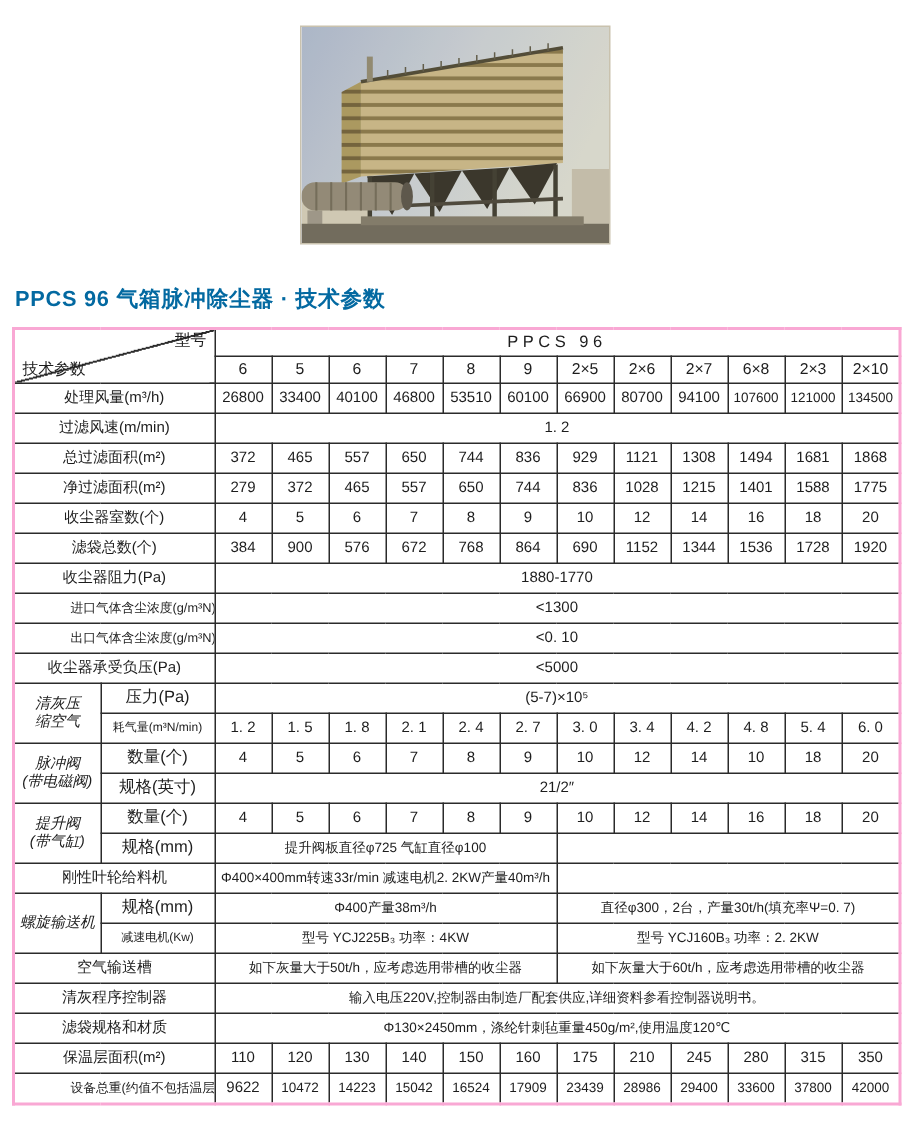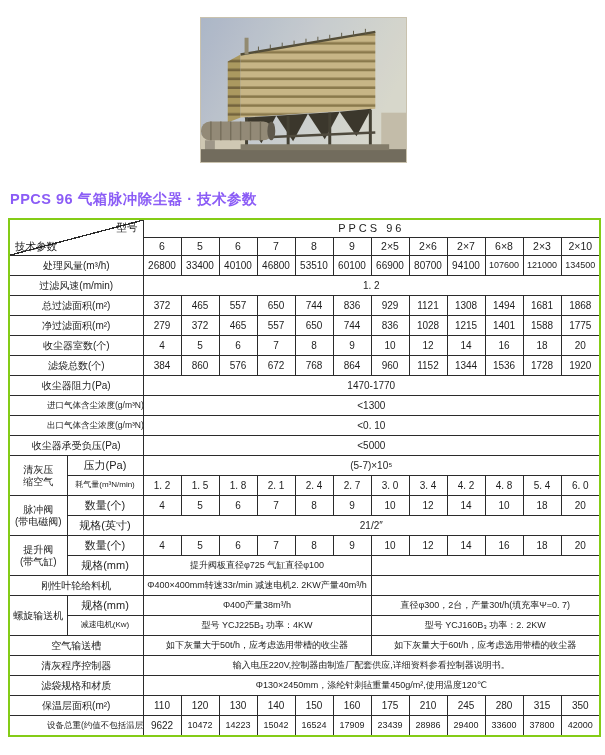--- a/index.html
+++ b/index.html
@@ -1,30 +1,30 @@
 <!DOCTYPE html>
 <html><head>
 <meta charset="utf-8">
 <style>
   html,body{margin:0;padding:0;}
   body{width:605px;height:755px;background:#ffffff;position:relative;overflow:hidden;
        font-family:"Liberation Sans","DejaVu Sans",sans-serif;color:#222;}
   .photo-wrap{position:absolute;left:200px;top:17px;width:207px;height:146px;border:1px solid #c9c2ae;box-sizing:border-box;}
   .photo-wrap svg{display:block;width:100%;height:100%;}
-  .page-title{position:absolute;left:10px;top:190px;font-size:14.5px;font-weight:bold;color:#8b5cf6;letter-spacing:0.5px;}
+  .page-title{position:absolute;left:10px;top:190px;font-size:14.5px;font-weight:bold;color:#0369a1;letter-spacing:0.5px;}
   table.spec{position:absolute;left:8px;top:218px;width:589px;border-collapse:collapse;table-layout:fixed;
-             border:2px solid #84cc16;}
+             border:2px solid #f9a8d4;}
   td{border:1px solid #2b2b2b;text-align:center;vertical-align:middle;padding:0;height:19px;
      font-size:10px;line-height:1.12;color:#1d1d1d;overflow:hidden;white-space:nowrap;}
   td.lab{font-size:10px;}
   td.sm{font-size:8.5px;padding-left:37px;}
   td.sub{font-size:11px;}
   td.xs{font-size:8px;}
   td.txt{font-size:9px;margin-left:33px;}
-  td.grp{white-space:pre-line;font-size:10px;}
+  td.grp{white-space:pre-line;font-size:10px;font-style:italic;}
   td.series{font-size:11px;letter-spacing:3px;height:17px;}
   td.model{font-size:10.5px;height:17px;}
   td.corner{position:relative;padding:0;
     background:linear-gradient(to bottom right,transparent 49.2%,#2b2b2b 49.2%,#2b2b2b 51.2%,transparent 51.2%);}
   .corner-tr{position:absolute;top:2px;right:5px;font-size:10.5px;}
   .corner-bl{position:absolute;bottom:2px;left:5px;font-size:10.5px;}
 </style>
 </head>
 <body>
 
@@ -212,36 +212,36 @@
     <td>12</td>
     <td>14</td>
     <td>16</td>
     <td>18</td>
     <td>20</td>
   </tr>
 
   <tr>
     <td class="lab" colspan="2">滤袋总数(个)</td>
     <td>384</td>
-    <td>860</td>
+    <td>900</td>
     <td>576</td>
     <td>672</td>
     <td>768</td>
     <td>864</td>
-    <td>960</td>
+    <td>690</td>
     <td>1152</td>
     <td>1344</td>
     <td>1536</td>
     <td>1728</td>
     <td>1920</td>
   </tr>
 
   <tr>
     <td class="lab" colspan="2">收尘器阻力(Pa)</td>
-    <td colspan="12">1470-1770</td>
+    <td colspan="12">1880-1770</td>
   </tr>
   <tr>
     <td class="lab sm" colspan="2">进口气体含尘浓度(g/m³N)</td>
     <td colspan="12">&lt;1300</td>
   </tr>
   <tr>
     <td class="lab sm" colspan="2">出口气体含尘浓度(g/m³N)</td>
     <td colspan="12">&lt;0. 10</td>
   </tr>
   <tr>

